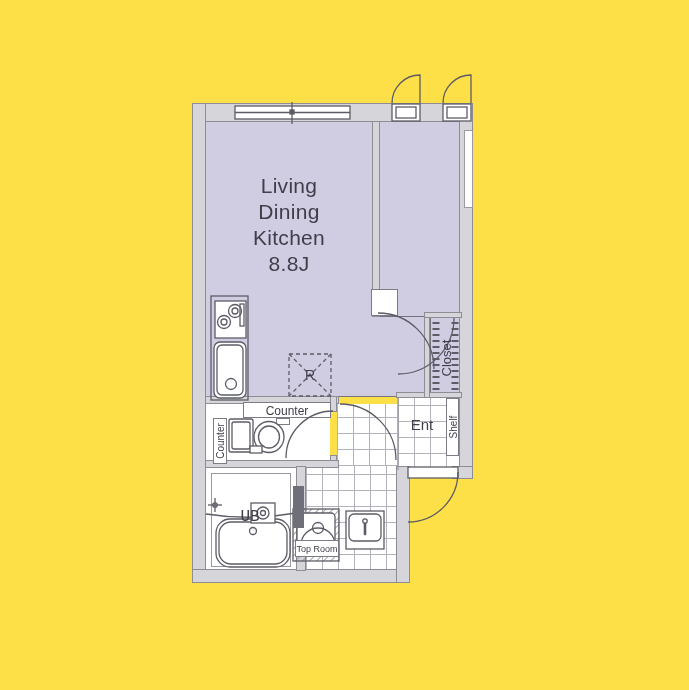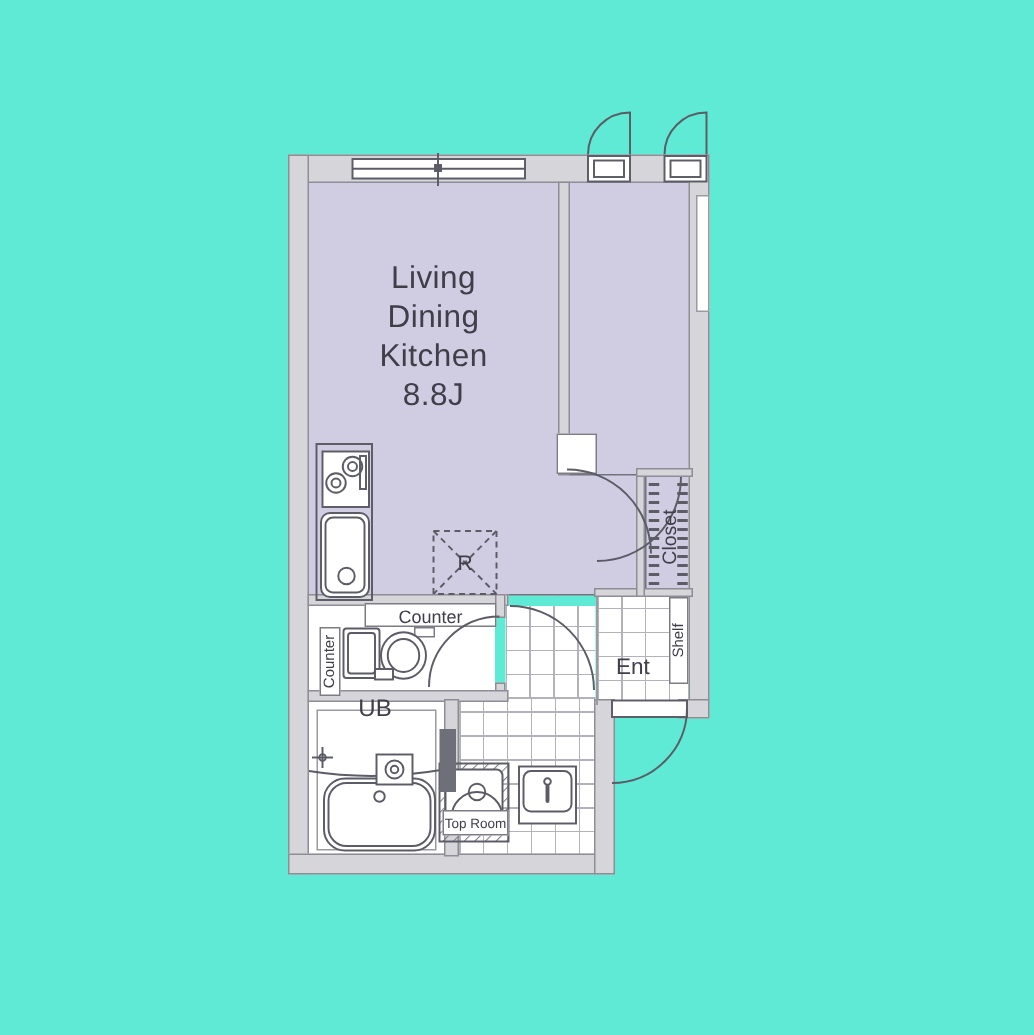--- a/index.html
+++ b/index.html
@@ -1,16 +1,16 @@
 <!DOCTYPE html>
 <html><head>
 <meta charset="utf-8">
 <style>
   html,body{margin:0;padding:0;background:#ffffff;}
-  .canvas{position:relative;width:689px;height:690px;background:#5eead4;overflow:hidden;
+  .canvas{position:relative;width:689px;height:690px;background:#fde047;overflow:hidden;
           font-family:"Liberation Sans",sans-serif;}
   .abs{position:absolute;box-sizing:border-box;}
   .wall{background:#d6d5d9;border:1px solid #8d8d95;z-index:3;}
   .floor{background:#d0cde3;border:1px solid #73737d;z-index:1;}
   .whitebox{background:#ffffff;border:1px solid #7c7c86;z-index:4;}
   .tiles{background-color:#ffffff;z-index:1;border:1px solid #8d8d95;
          background-image:
            repeating-linear-gradient(0deg,#b2b2ba 0 1px,transparent 1px 16px),
            repeating-linear-gradient(90deg,#b2b2ba 0 1px,transparent 1px 16px);}
   .plain{background:#ffffff;z-index:1;}
@@ -174,21 +174,21 @@
         <line x1="455" y1="322" x2="455" y2="394" stroke-width="7" stroke-dasharray="2 4"></line>
       </g>
     </g>
   </svg>
 
   <div class="label big" style="left:209px;top:173px;width:160px;">Living
 Dining
 Kitchen
 8.8J</div>
   <div class="vlabel" style="left:446px;top:358px;font-size:13px;">Closet</div>
-  <div class="label" style="left:398px;top:416px;width:48px;font-size:15px;margin-top:20px;">Ent</div>
+  <div class="label" style="left:398px;top:416px;width:48px;font-size:15px;">Ent</div>
   <div class="vlabel" style="left:452.5px;top:427px;font-size:10px;">Shelf</div>
   <div class="label" style="left:243px;top:404px;width:88px;font-size:12px;">Counter</div>
   <div class="vlabel" style="left:220px;top:441px;font-size:10px;">Counter</div>
-  <div class="label" style="left:226px;top:464px;width:48px;font-size:16px;">UB</div>
+  <div class="label" style="left:226px;top:508px;width:48px;font-size:16px;font-family:Liberation Mono, monospace;">UB</div>
   <div class="label" style="left:295px;top:544px;width:44px;font-size:9px;z-index:11;">Top Room</div>
   <div class="label" style="left:289px;top:367px;width:42px;font-size:14px;">R</div>
 
 </div>
 
 </body></html>

